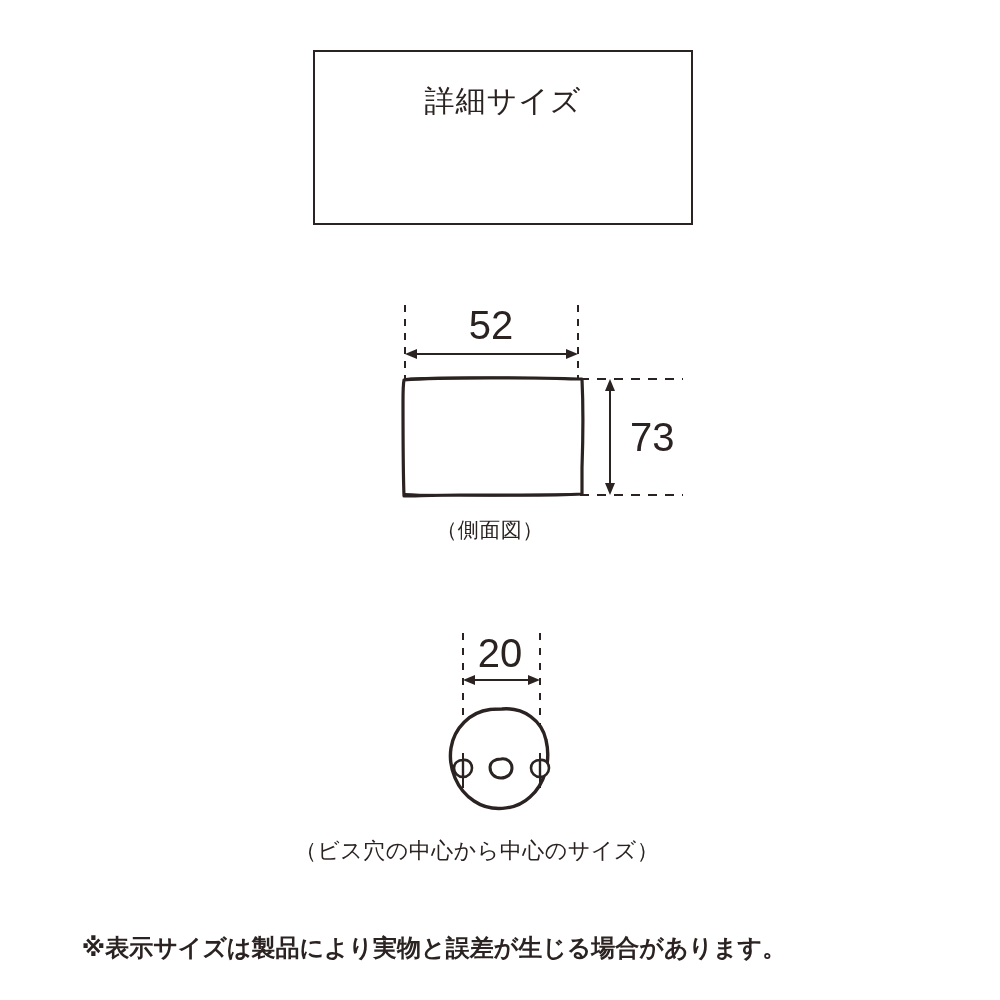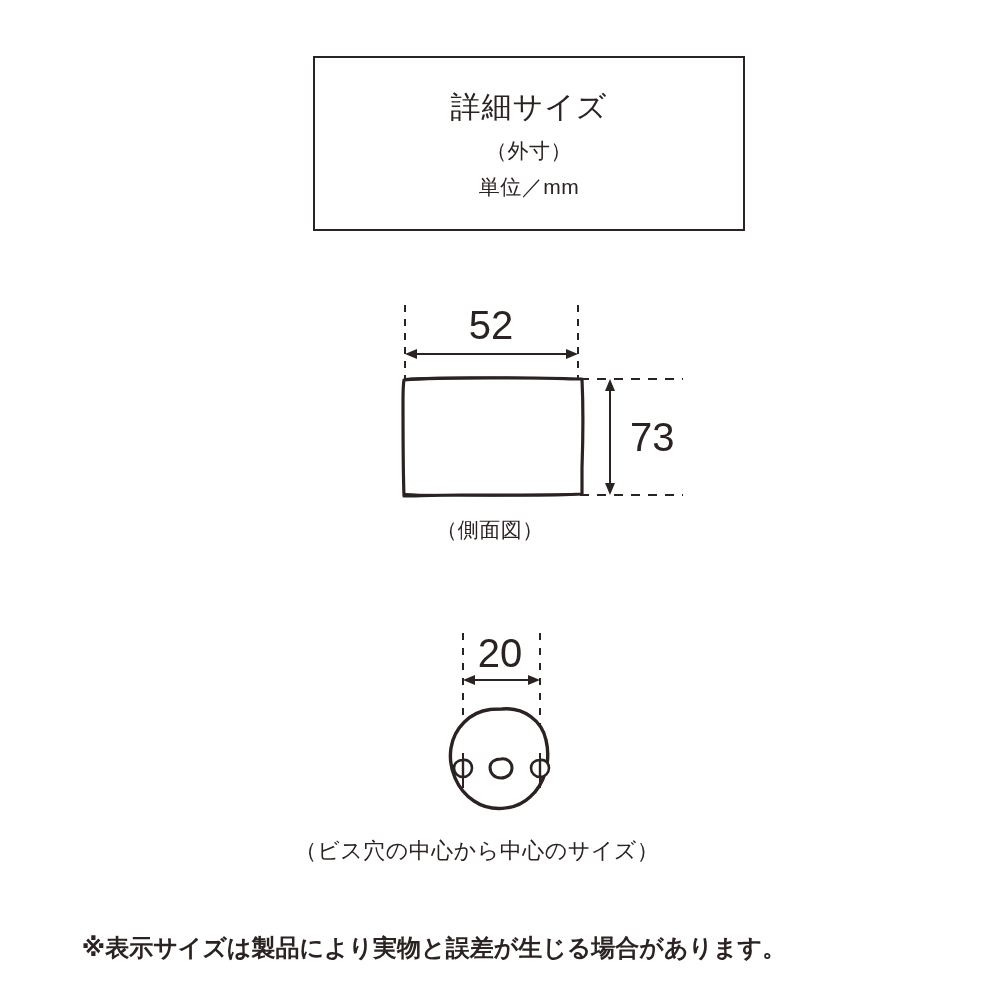--- a/index.html
+++ b/index.html
@@ -16,22 +16,22 @@
     overflow: hidden;
   }
   #page-root {
     position: absolute;
     inset: 0;
   }
   
   .header-box {
     position: absolute;
     left: 313px;
-    top: 56px;
-    width: 432px;
+    top: 50px;
+    width: 380px;
     height: 175px;
     border: 2px solid #2b2321;
     box-sizing: border-box;
     background: #ffffff;
   }
   .header-title {
     position: absolute;
     left: 0;
     right: 0;
     top: 34px;
@@ -145,22 +145,20 @@
     line-height: 1.2;
   }
 </style>
 </head>
 <body>
 
 <div id="page-root">
 
   <div class="header-box">
     <div class="header-title">詳細サイズ</div>
-    <div class="header-sub1">（外寸）</div>
-    <div class="header-sub2">単位／mm</div>
   </div>
 
   <div class="figure-side">
     <svg width="340" height="230" viewBox="0 0 340 230" xmlns="http://www.w3.org/2000/svg">
 
       <line x1="35" y1="15" x2="35" y2="92" stroke="#2b2321" stroke-width="2" stroke-dasharray="7 7"></line>
       <line x1="208" y1="15" x2="208" y2="92" stroke="#2b2321" stroke-width="2" stroke-dasharray="7 7"></line>
 
       <line x1="40" y1="64" x2="203" y2="64" stroke="#2b2321" stroke-width="2"></line>
       <polygon points="35,64 47,59 47,69" fill="#2b2321"></polygon>

